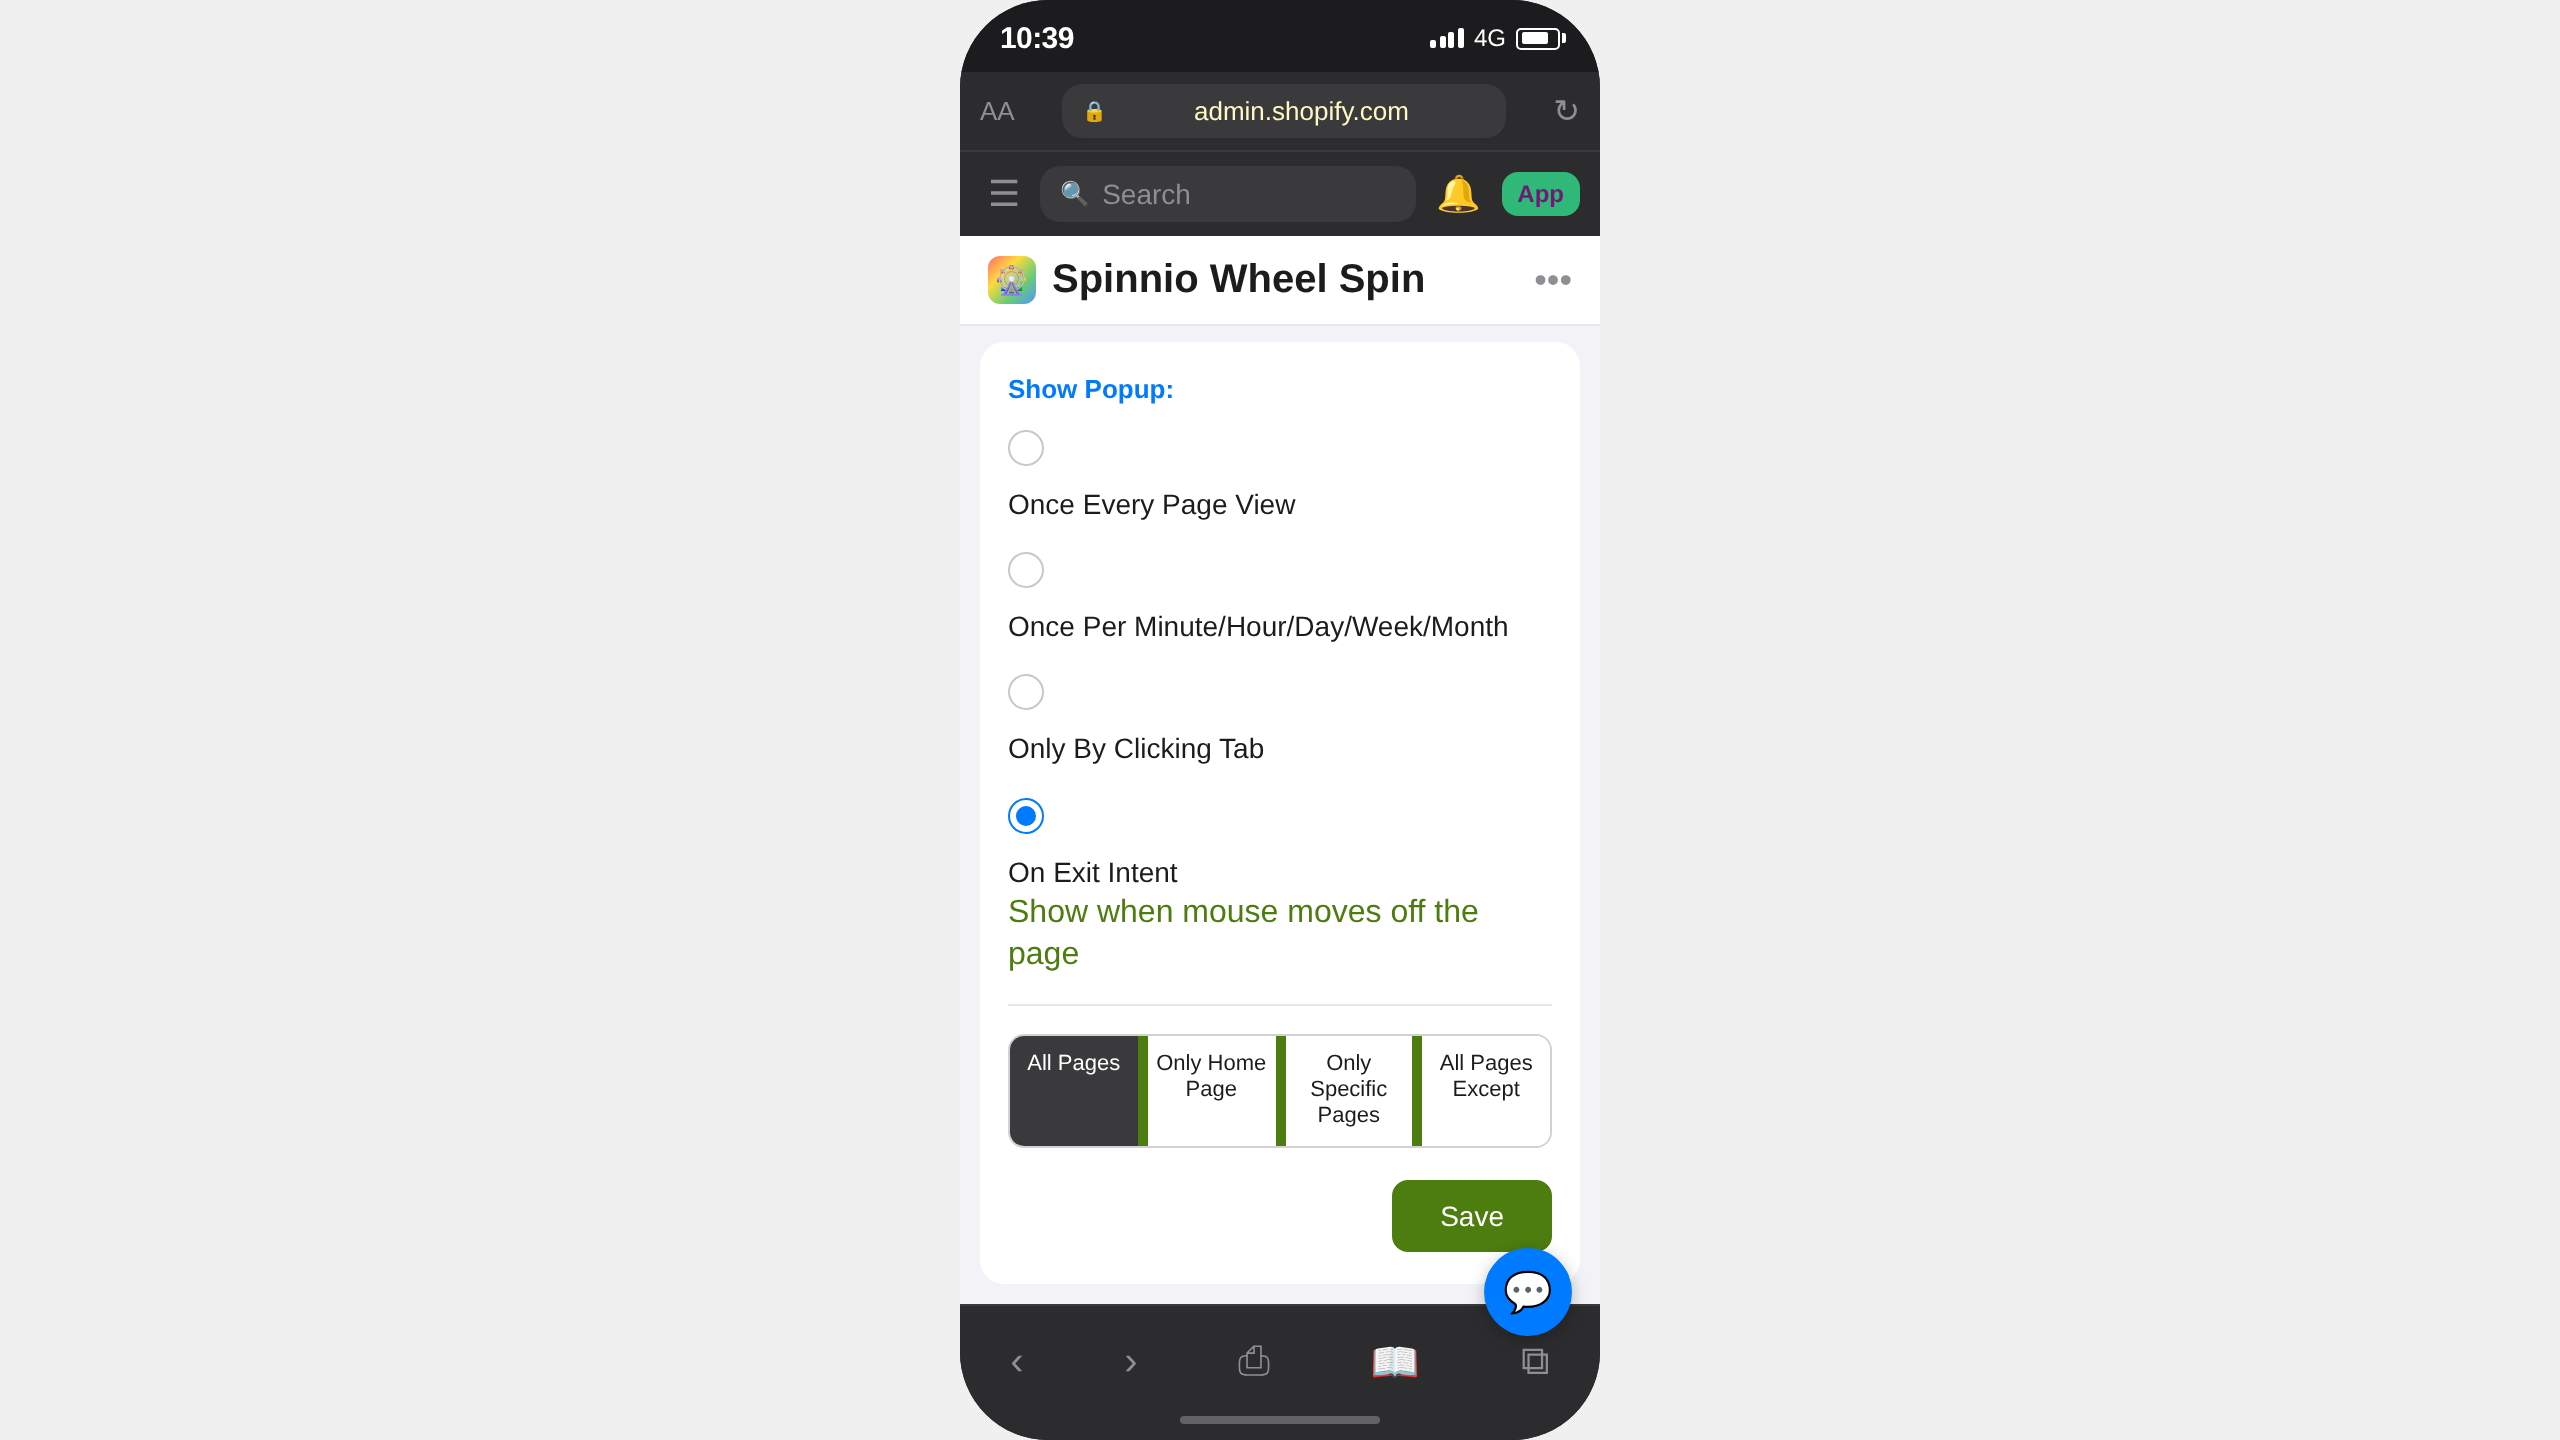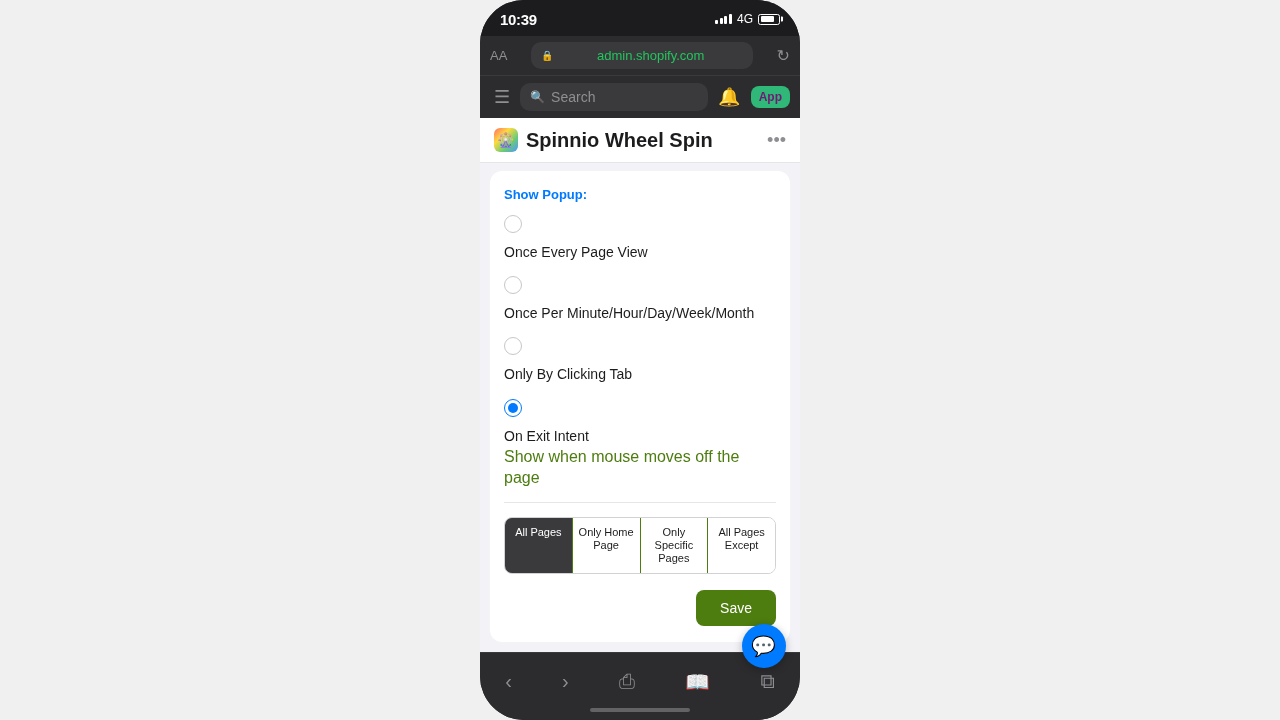--- a/index.html
+++ b/index.html
@@ -112,21 +112,21 @@
       padding: 6px 10px;
       display: flex;
       align-items: center;
       gap: 5px;
     }
     .lock-icon {
       color: #8e8e93;
       font-size: 10px;
     }
     .address-text {
-      color: #22c55e;
+      color: #fef9c3;
       font-size: 13px;
       flex: 1;
       text-align: center;
     }
     .reload-btn {
       color: #8e8e93;
       font-size: 16px;
     }
 
     
@@ -294,21 +294,21 @@
       margin-top: 10px;
     }
     .page-tab {
       flex: 1;
       padding: 8px 4px;
       text-align: center;
       font-size: 11px;
       color: #1c1c1e;
       line-height: 1.2;
       background: white;
-      border-right: 1px solid #4d7c0f;
+      border-right: 5px solid #4d7c0f;
       cursor: pointer;
     }
     .page-tab:last-child {
       border-right: none;
     }
     .page-tab.active {
       background: #3a3a3c;
       color: white;
     }
 

